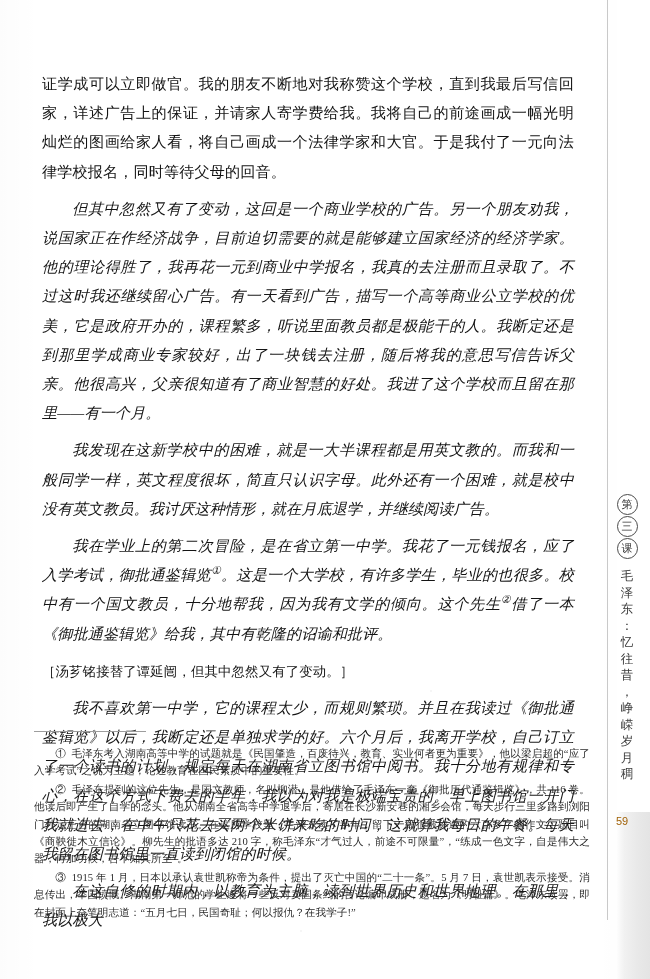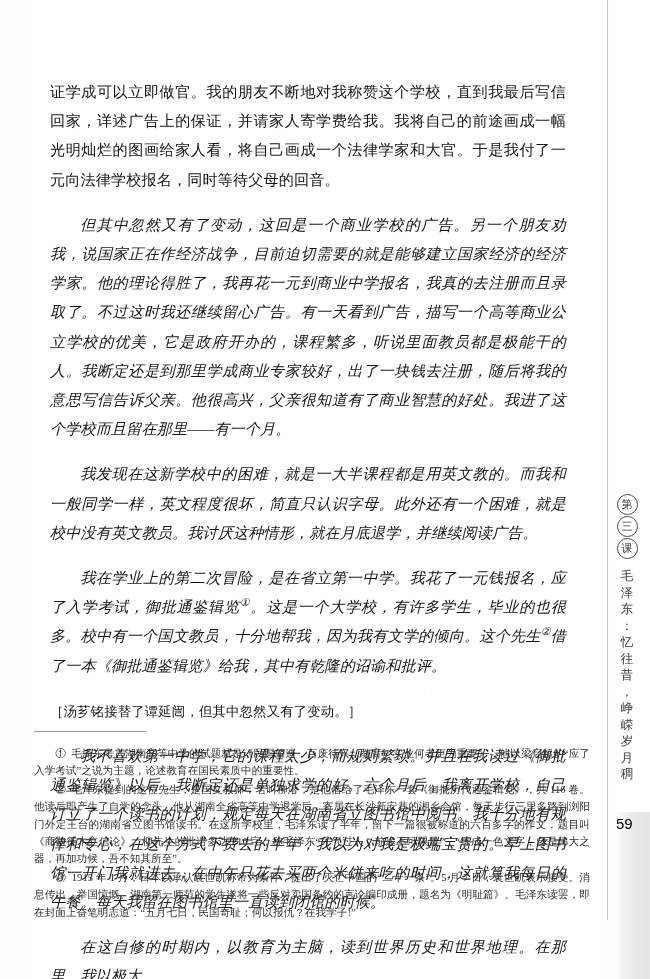--- a/index.html
+++ b/index.html
@@ -64,21 +64,21 @@
 
   
   #text-column {
     position: absolute;
     left: 34px;
     top: 62px;
     width: 548px;
   }
 
   p.body-par {
-    margin: 16px;
+    margin: 8px;
     font-size: 15.1px;
     line-height: 29.2px;
     text-align: justify;
     text-justify: inter-ideograph;
     letter-spacing: 0.15px;
     color: #141414;
   }
   p.body-par.indent {
     text-indent: 2em;
     font-style: italic;
@@ -152,22 +152,22 @@
   }
   #margin-vertical-title span.vchar {
     display: block;
   }
 
   
   #folio {
     position: absolute;
     left: 616px;
     top: 815px;
-    font-size: 15px;
-    color: #000000;
+    font-size: 11px;
+    color: #a16207;
     font-family: "Liberation Sans", sans-serif;
   }
 
   
   .speck {
     position: absolute;
     background: rgba(0,0,0,0.05);
     border-radius: 50%;
     pointer-events: none;
   }

